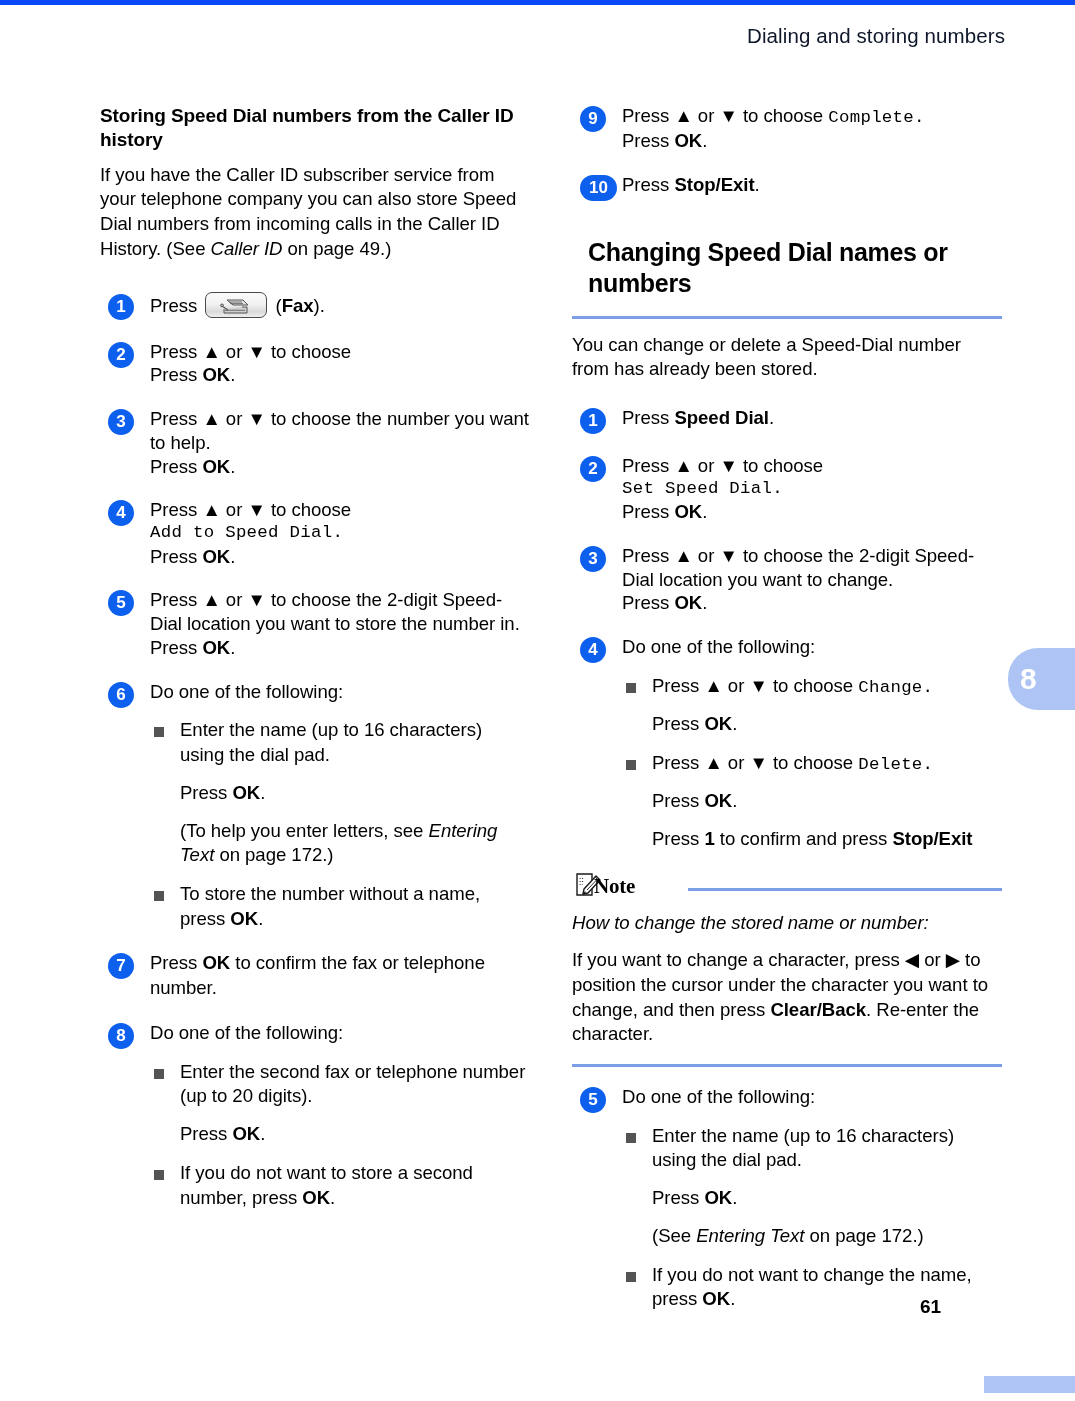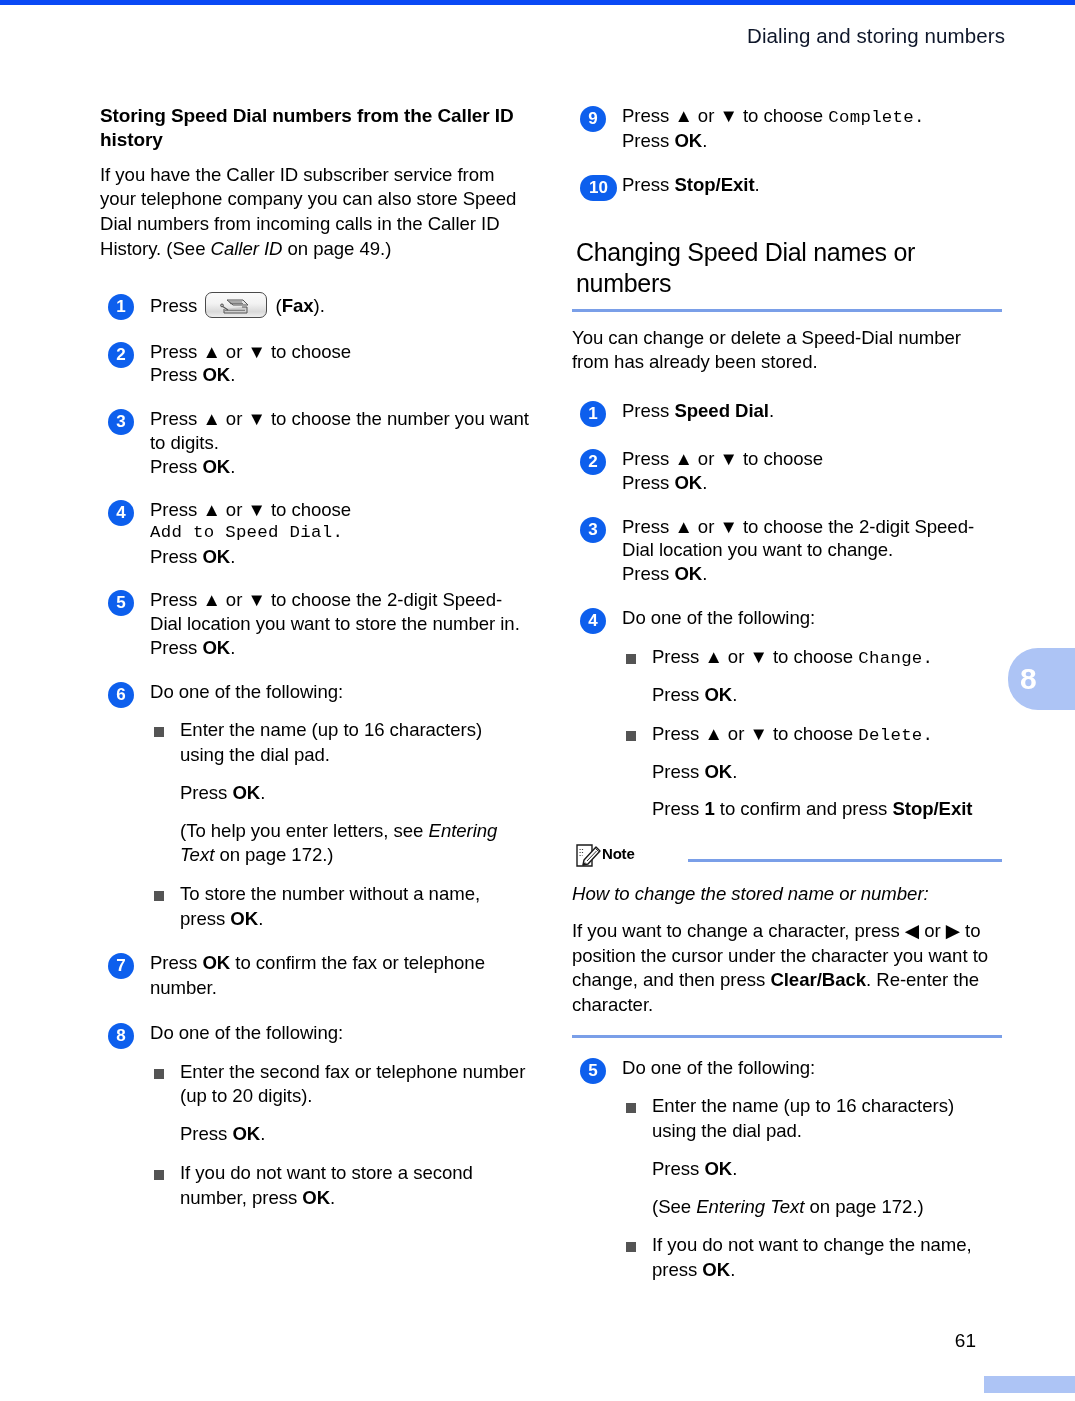--- a/index.html
+++ b/index.html
@@ -51,25 +51,25 @@
 
   
   .footer-bar {
     position: absolute;
     left: 984px; top: 1376px;
     width: 91px; height: 17px;
     background: #adc4f5;
   }
   .page-num {
     position: absolute;
-    left: 920px; top: 1330px;
+    left: 920px; top: 1296px;
     width: 56px;
-    text-align: right;
+    text-align: left;
     font-size: 19px;
-    font-weight: normal;
+    font-weight: bold;
     color: #000;
   }
 
   
   .col {
     position: absolute;
     top: 104px;
     width: 430px;
   }
   .col-left  { left: 100px; }
@@ -77,23 +77,23 @@
 
   
   h2.sec-head {
     margin: 0;
     font-size: 19px;
     font-weight: bold;
     line-height: 1.28;
     letter-spacing: -0.1px;
   }
   h2.big-head {
-    margin: 4px;
+    margin: 16px;
     font-size: 25px;
-    font-weight: normal;
+    font-weight: bold;
     line-height: 1.25;
     letter-spacing: -0.3px;
   }
   .head-rule {
     height: 3px;
     background: #7a9fe8;
     margin-top: 9px;
     margin-bottom: 12px;
   }
 
@@ -176,24 +176,25 @@
     position: relative;
     height: 30px;
   }
   .note-icon {
     position: absolute;
     left: 2px; top: -2px;
     width: 30px; height: 30px;
   }
   .note-title {
     position: absolute;
-    left: 30px; top: 1px;
-    font-size: 15px;
+    left: 22px; top: 1px;
+    font-size: 21px;
     font-weight: bold;
     letter-spacing: -0.2px;
+    font-family: Liberation Serif, serif;
   }
   .note-head-rule {
     position: absolute;
     left: 116px; right: 0; top: 15px;
     height: 3px;
     background: #7a9fe8;
   }
   .note-body {
     margin-top: 8px;
   }
@@ -267,21 +268,21 @@
     <div class="num">2</div>
     <div class="txt tight">
       <div>Press ▲ or ▼ to choose</div>
       <div><span>Press </span><span class="bd">OK</span><span>.</span></div>
     </div>
   </div>
 
   <div class="step">
     <div class="num">3</div>
     <div class="txt tight">
-      <div>Press ▲ or ▼ to choose the number you want to digits.</div>
+      <div>Press ▲ or ▼ to choose the number you want to help.</div>
       <div><span>Press </span><span class="bd">OK</span><span>.</span></div>
     </div>
   </div>
 
   <div class="step">
     <div class="num">4</div>
     <div class="txt tight">
       <div>Press ▲ or ▼ to choose</div>
       <div class="lcd">Add to Speed Dial.</div>
       <div><span>Press </span><span class="bd">OK</span><span>.</span></div>
@@ -362,20 +363,21 @@
 
   <div class="step" style="margin-top:24px;">
     <div class="num">1</div>
     <div class="txt"><span>Press </span><span class="bd">Speed Dial</span><span>.</span></div>
   </div>
 
   <div class="step">
     <div class="num">2</div>
     <div class="txt tight">
       <div>Press ▲ or ▼ to choose</div>
+      <div class="lcd">Set Speed Dial.</div>
       <div><span>Press </span><span class="bd">OK</span><span>.</span></div>
     </div>
   </div>
 
   <div class="step">
     <div class="num">3</div>
     <div class="txt tight">
       <div>Press ▲ or ▼ to choose the 2-digit Speed-Dial location you want to change.</div>
       <div><span>Press </span><span class="bd">OK</span><span>.</span></div>
     </div>

